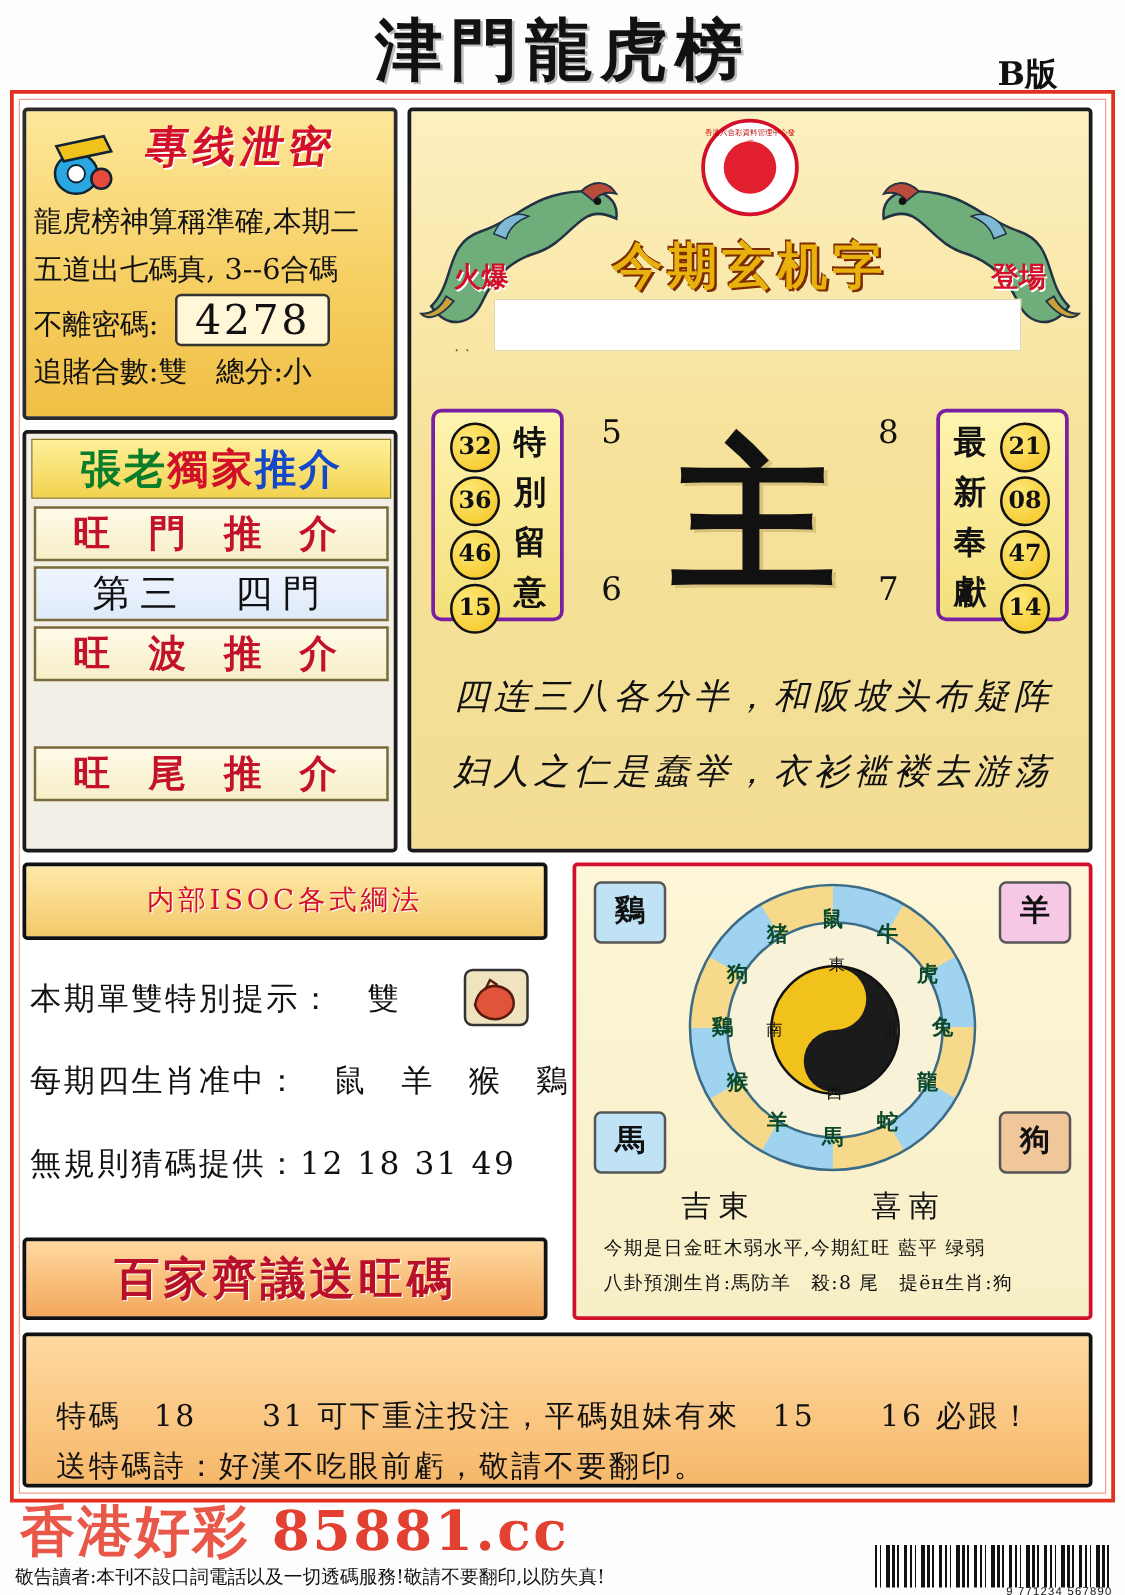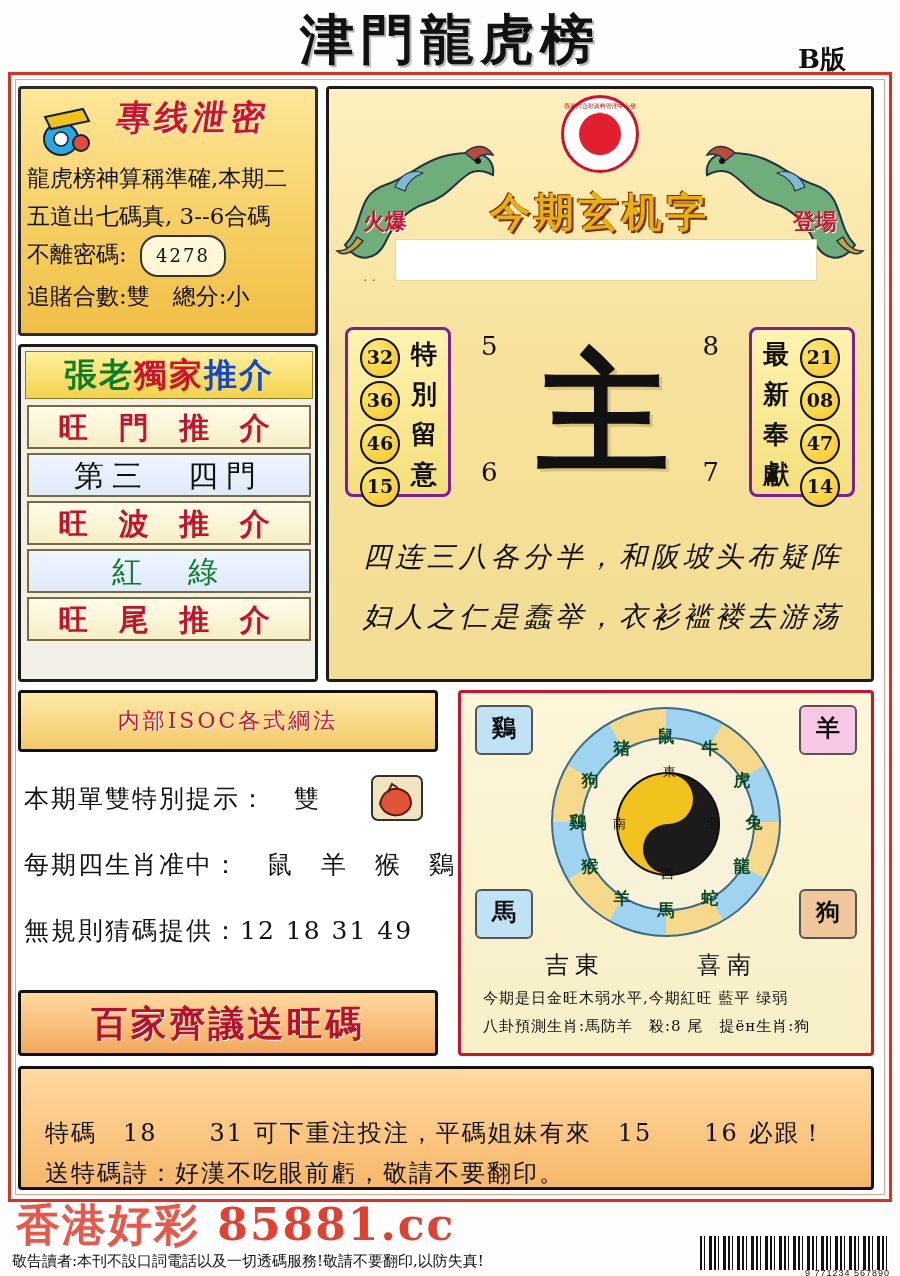--- a/index.html
+++ b/index.html
@@ -59,23 +59,23 @@
   .phone-icon{
     position:absolute;left:16px;top:10px;width:70px;height:60px;
   }
   .hotline-lines{
     position:absolute;left:6px;top:70px;width:288px;
     font-family:"DejaVu Serif",serif;font-size:23px;color:#111;line-height:38px;
   }
   .hotline-lines div{white-space:nowrap;}
   .secret-pill{
     display:inline-block;
-    background:#fff7d8;border:2px solid #333;border-radius:18px;
+    background:#fff7d8;border:2px solid #333;border-radius:5px;
     padding:0 14px;margin-left:6px;
-    font-family:"DejaVu Serif",serif;font-size:18px;letter-spacing:2px;color:#111;
+    font-family:"DejaVu Serif",serif;font-size:33px;letter-spacing:2px;color:#111;
   }
   
   .zhanglao{
     position:absolute;left:18px;top:344px;width:300px;height:338px;
     border:3px solid #1b1b1b;border-radius:4px;
     background:#f2efe6;
     box-sizing:border-box;
   }
   .zl-head{
     position:absolute;left:4px;top:4px;width:286px;height:46px;
@@ -380,21 +380,20 @@
     </div>
   </div>
 
   <div class="zhanglao">
     <div class="zl-head">
       <span class="zl-c1">張老</span><span class="zl-c2">獨家</span><span class="zl-c3">推介</span>
     </div>
     <div class="zl-row label" style="top:58px"><span>旺 門 推 介</span></div>
     <div class="zl-row value" style="top:106px"><span>第三　四門</span></div>
     <div class="zl-row label" style="top:154px"><span>旺 波 推 介</span></div>
-    <div class="zl-row value green" style="top:202px"><span>紅　綠</span></div>
     <div class="zl-row label" style="top:250px"><span>旺 尾 推 介</span></div>
   </div>
 
   <div class="mystic">
     <div class="emblem">
       <div class="emblem-txt">香港六合彩資料管理中心發行</div>
       <div class="emblem-inner"></div>
     </div>
 
     <svg class="dragon-l" viewBox="0 0 168 150">

